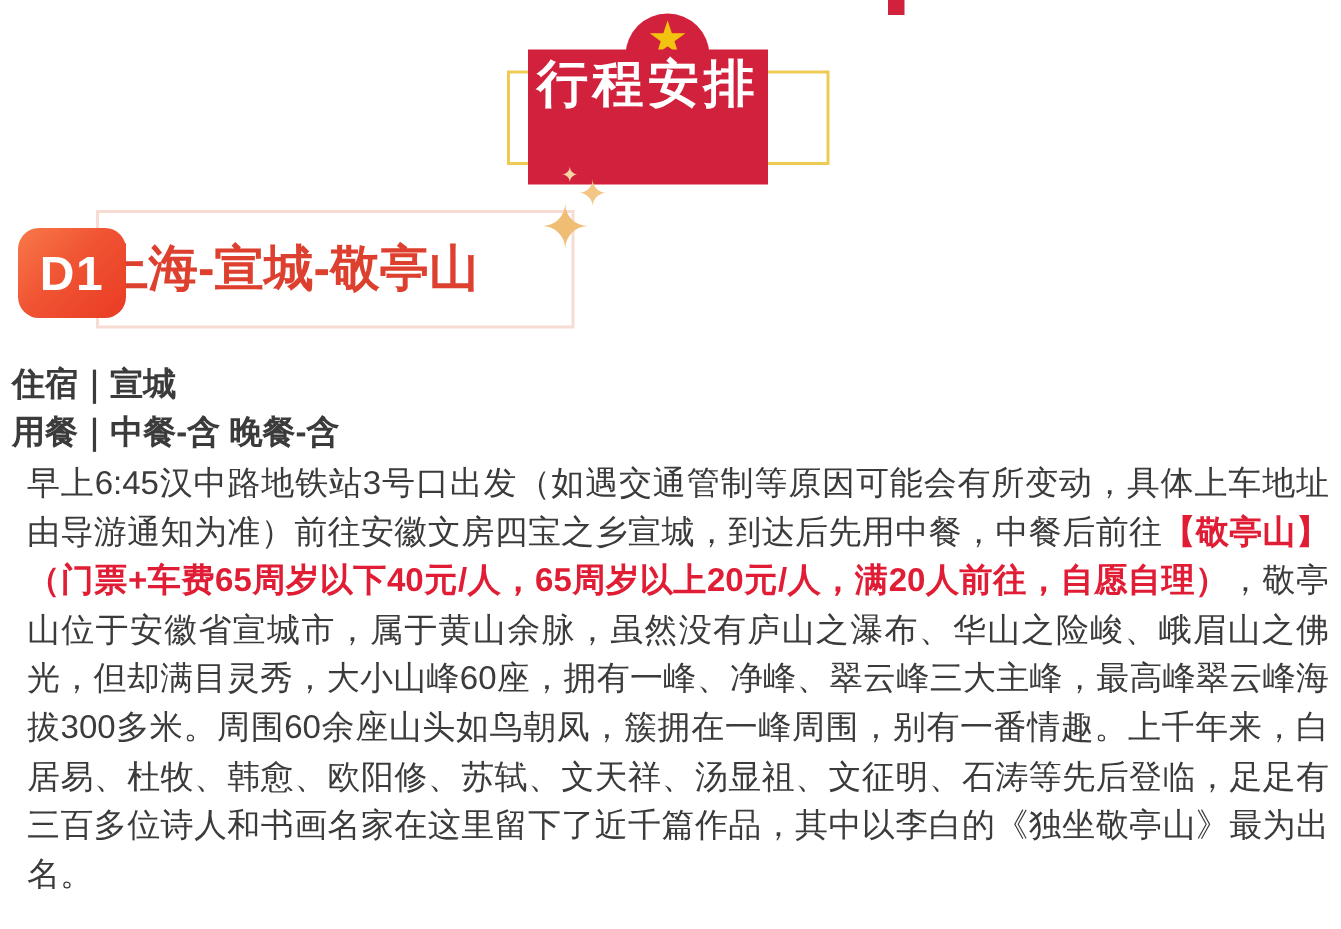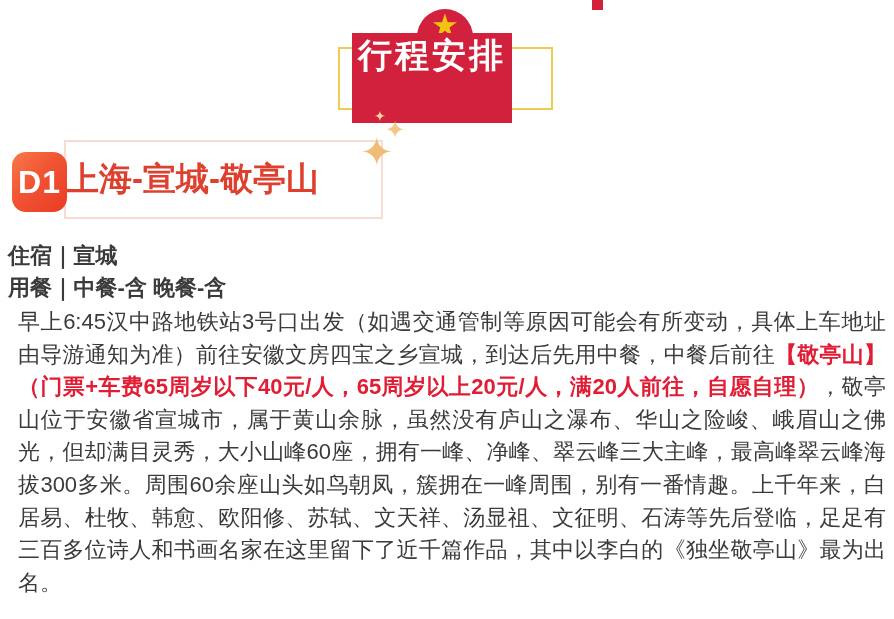--- a/index.html
+++ b/index.html
@@ -38,21 +38,21 @@
   
   .day-title-box{
     position:absolute;left:64px;top:140px;width:315px;height:75px;
     border:2px solid var(--box-pink);background:#ffffff;z-index:1;
     display:flex;align-items:center;
   }
   .day-title{
     color:var(--title-red);font-size:33px;font-weight:bold;white-space:nowrap;
   }
   .day-badge{
-    position:absolute;left:12px;top:152px;width:55px;height:60px;border-radius:14px;
+    position:absolute;left:12px;top:152px;width:72px;height:60px;border-radius:14px;
     background:linear-gradient(135deg,#f9794a 0%,#f05433 45%,#ea3b24 100%);z-index:2;
     display:flex;align-items:center;justify-content:center;
   }
   .day-badge span{color:#ffffff;font-size:32px;font-weight:bold;letter-spacing:1px;}
   
   .content{
     position:absolute;left:8px;top:240px;width:878px;color:var(--ink);
     font-size:22px;line-height:32px;
   }
   .info-line{font-weight:bold;white-space:nowrap;}

